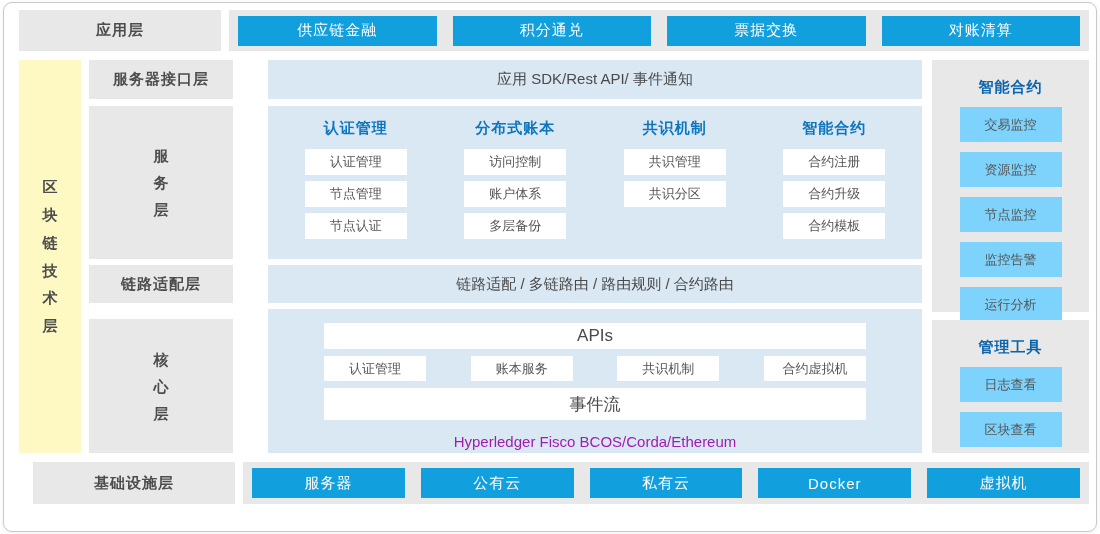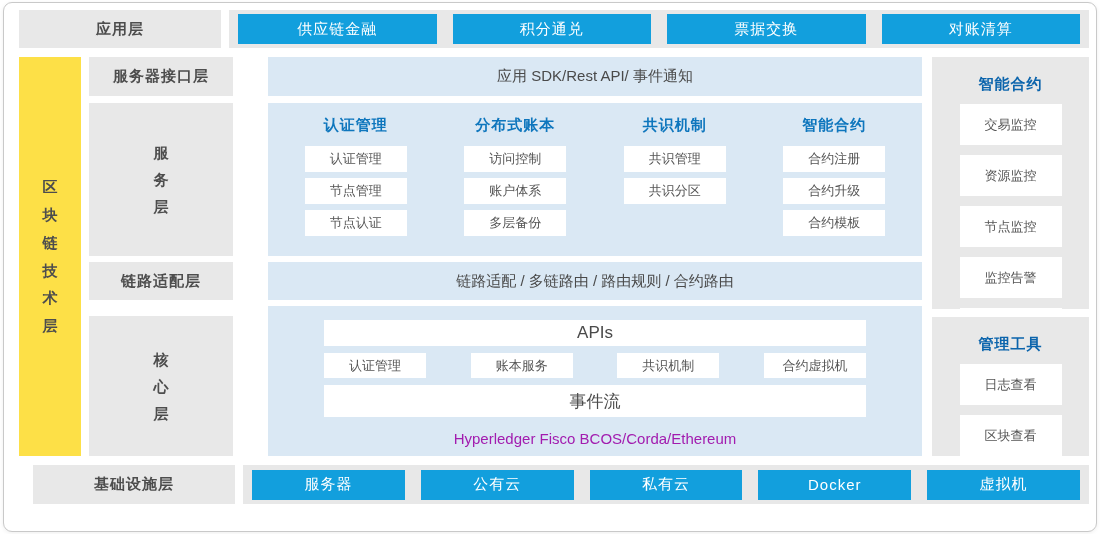--- a/index.html
+++ b/index.html
@@ -27,21 +27,21 @@
   }
   .blue-btn{
     flex:1;height:30px;background:#129fdd;color:#fff;font-size:15px;
     display:flex;align-items:center;justify-content:center;letter-spacing:1px;
   }
   .row-top{height:41px;display:flex;}
   .row-main{flex:1;display:flex;margin-top:9px;}
   .row-bottom{height:42px;display:flex;margin-top:9px;padding-left:14px;}
 
   .vbar{
-    width:62px;background:#fde047;display:flex;align-items:center;justify-content:center;
+    width:62px;background:#fef9c3;display:flex;align-items:center;justify-content:center;
   }
   .vtext{
     width:16px;font-size:15px;font-weight:bold;color:#4d4d4d;
     word-break:break-all;text-align:center;line-height:1.85;
   }
   .label-col{width:144px;margin-left:8px;display:flex;flex-direction:column;}
   .content-col{flex:1;margin-left:7px;display:flex;flex-direction:column;min-width:0;padding-left:28px;}
   .right-col{width:157px;margin-left:10px;display:flex;flex-direction:column;}
 
   .lbl{background:#e8e8e8;display:flex;align-items:center;justify-content:center;
@@ -71,21 +71,21 @@
   .core-mods .white-box{margin-bottom:0;height:25px;}
   .event-bar{margin-top:7px;height:32px;}
   .platforms{margin-top:13px;text-align:center;font-size:15px;color:#a21caf;}
 
   .side-panel{background:#e8e8e8;}
   .side-panel-1{height:252px;}
   .side-panel-2{flex:1;margin-top:8px;}
   .side-title{color:#0b64ac;font-weight:bold;font-size:15px;text-align:center;
               margin:18px 0 2px;letter-spacing:1px;}
   .side-box{
-    width:102px;height:41px;background:#ffffff;margin:10px auto 0;
+    width:102px;height:35px;background:#7dd3fc;margin:10px auto 0;
     display:flex;align-items:center;justify-content:center;font-size:13px;color:#555;
   }
 </style>
 </head>
 <body>
 
 <div class="frame">
   <div class="content">
 
     <div class="row-top">

